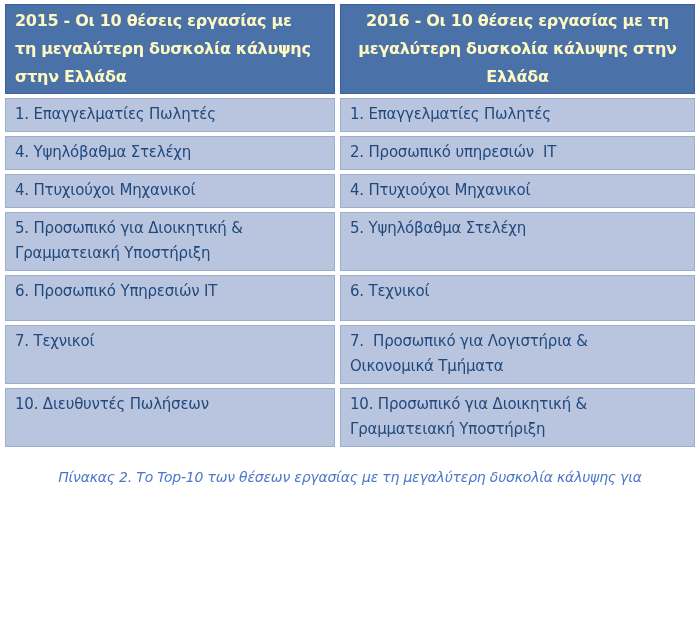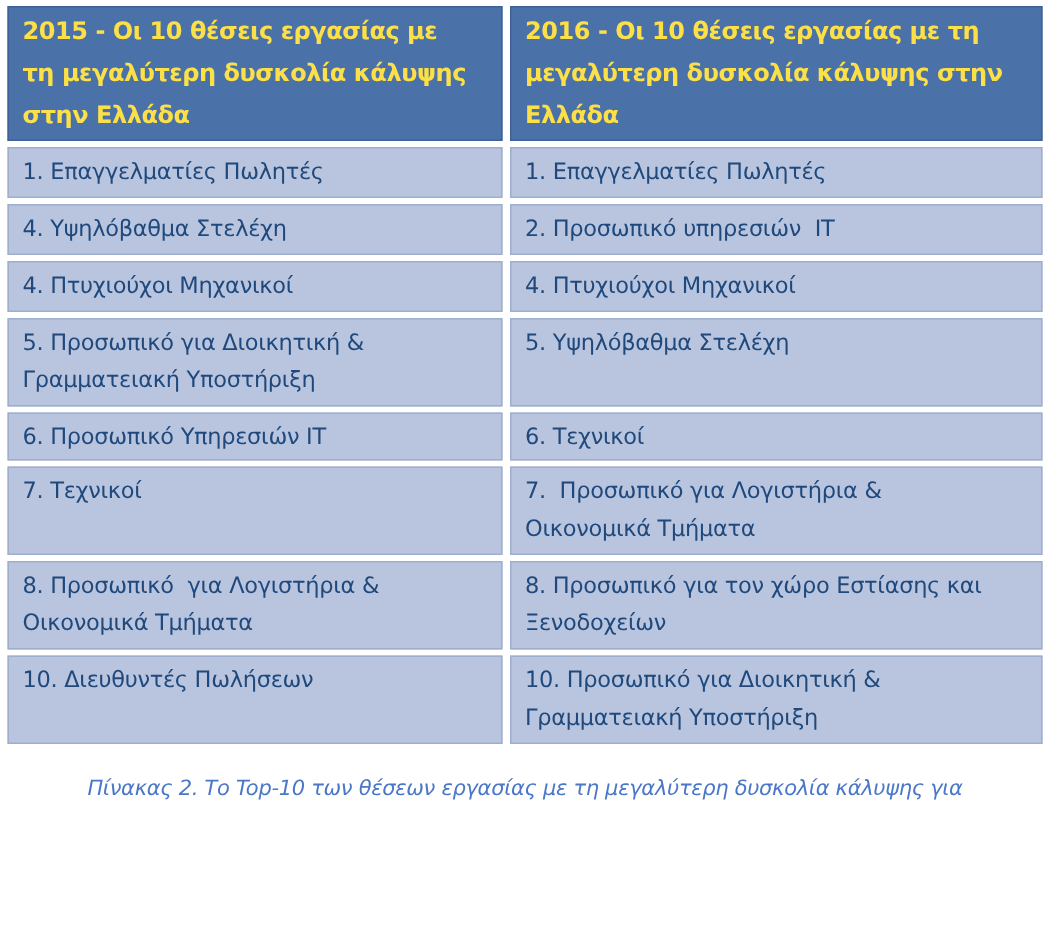--- a/index.html
+++ b/index.html
@@ -24,39 +24,39 @@
   table.top10 th, table.top10 td {
     box-sizing: border-box;
     vertical-align: top;
     text-align: left;
     white-space: pre-wrap;
   }
   table.top10 th {
     width: 330px;
     background: #4a72a8;
     border: 1px solid #3d6198;
-    color: #fde047;
+    color: #fef9c3;
     font-size: 16px;
     font-weight: bold;
     line-height: 28px;
     letter-spacing: -0.3px;
     padding: 2px 9px;
   }
-  table.top10 th.col-right { width: 355px; }
+  table.top10 th.col-right { width: 355px; text-align: center; }
   table.top10 td {
     background: #b9c5de;
     border: 1px solid #9daece;
     color: #1f497d;
     font-size: 15px;
     line-height: 25px;
     letter-spacing: -0.2px;
     padding: 3px 9px 4px 9px;
     margin-top: 48px;
   }
-  table.top10 tr.tall td { padding-bottom: 2px; }
+  table.top10 tr.tall td { padding-bottom: 16px; }
   .caption {
     margin-top: 15px;
     text-align: center;
     color: #4b77c9;
     font-size: 14px;
     font-style: italic;
     line-height: 23px;
     letter-spacing: -0.2px;
   }
 </style>
@@ -96,26 +96,20 @@
       <tr class="tall">
         <td>6. Προσωπικό Υπηρεσιών IT</td>
         <td>6. Τεχνικοί</td>
       </tr>
       <tr>
         <td>7. Τεχνικοί</td>
         <td>7.  Προσωπικό για Λογιστήρια &amp;
 Οικονομικά Τμήματα</td>
       </tr>
       <tr>
-        <td>8. Προσωπικό  για Λογιστήρια &amp;
-Οικονομικά Τμήματα</td>
-        <td>8. Προσωπικό για τον χώρο Εστίασης και
-Ξενοδοχείων</td>
-      </tr>
-      <tr>
         <td>10. Διευθυντές Πωλήσεων</td>
         <td>10. Προσωπικό για Διοικητική &amp;
 Γραμματειακή Υποστήριξη</td>
       </tr>
     </tbody>
   </table>
 
   <div class="caption">
     <div>Πίνακας 2. Το Top-10 των θέσεων εργασίας με τη μεγαλύτερη δυσκολία κάλυψης για</div>
 

